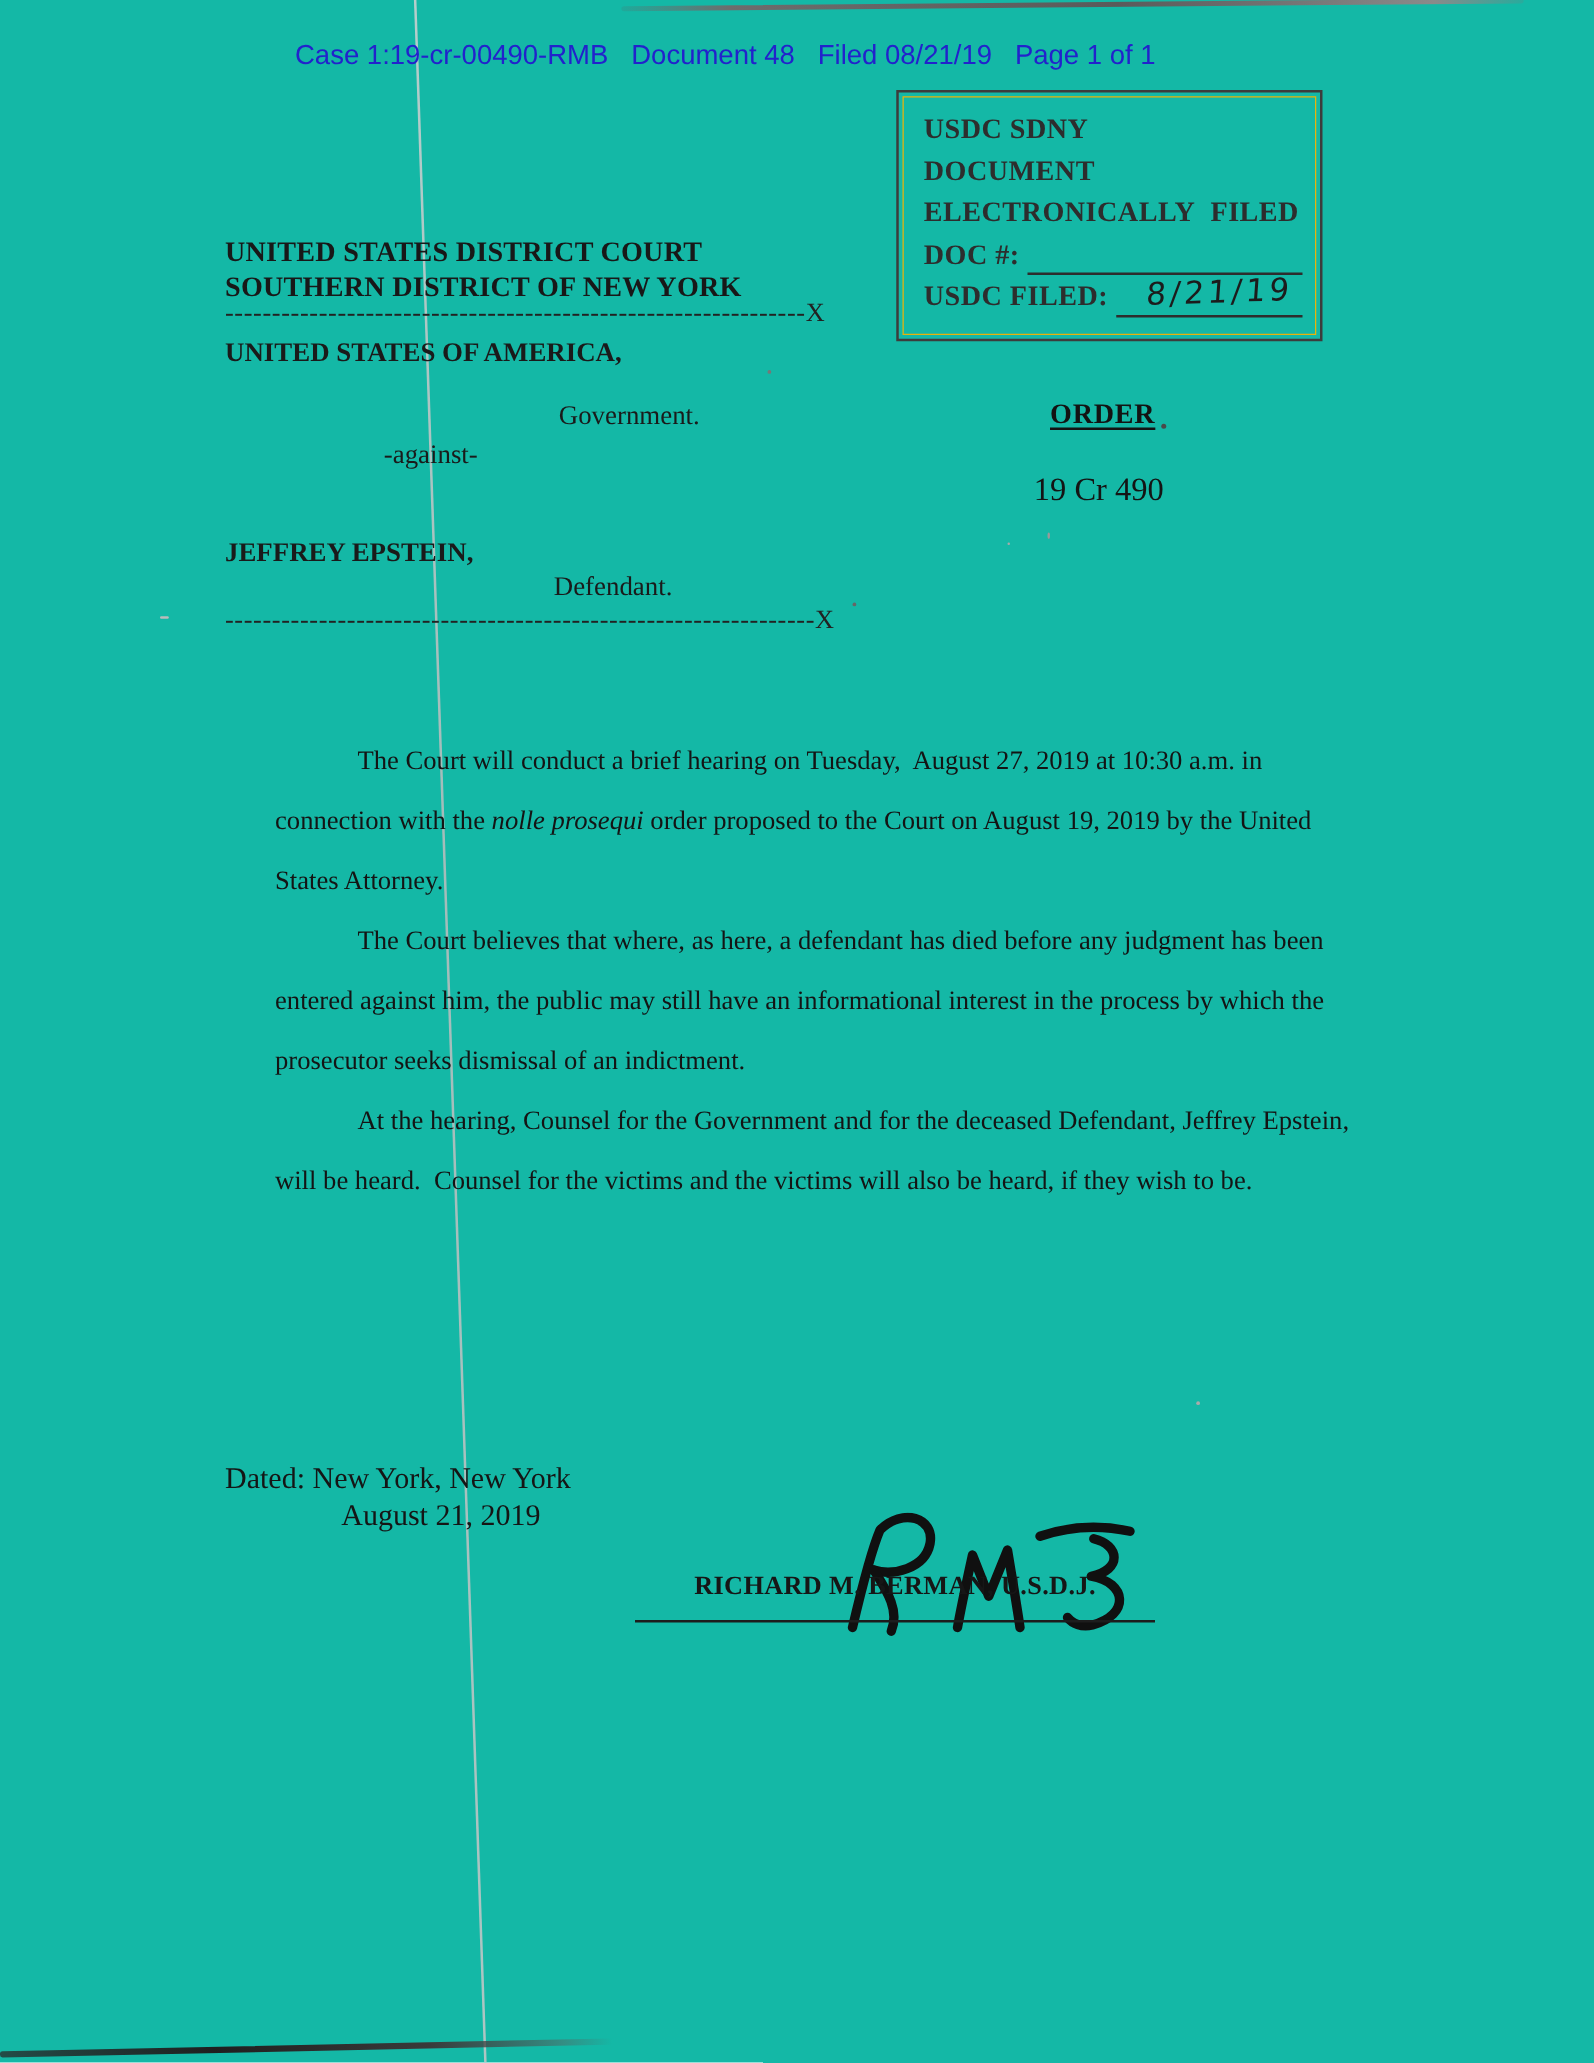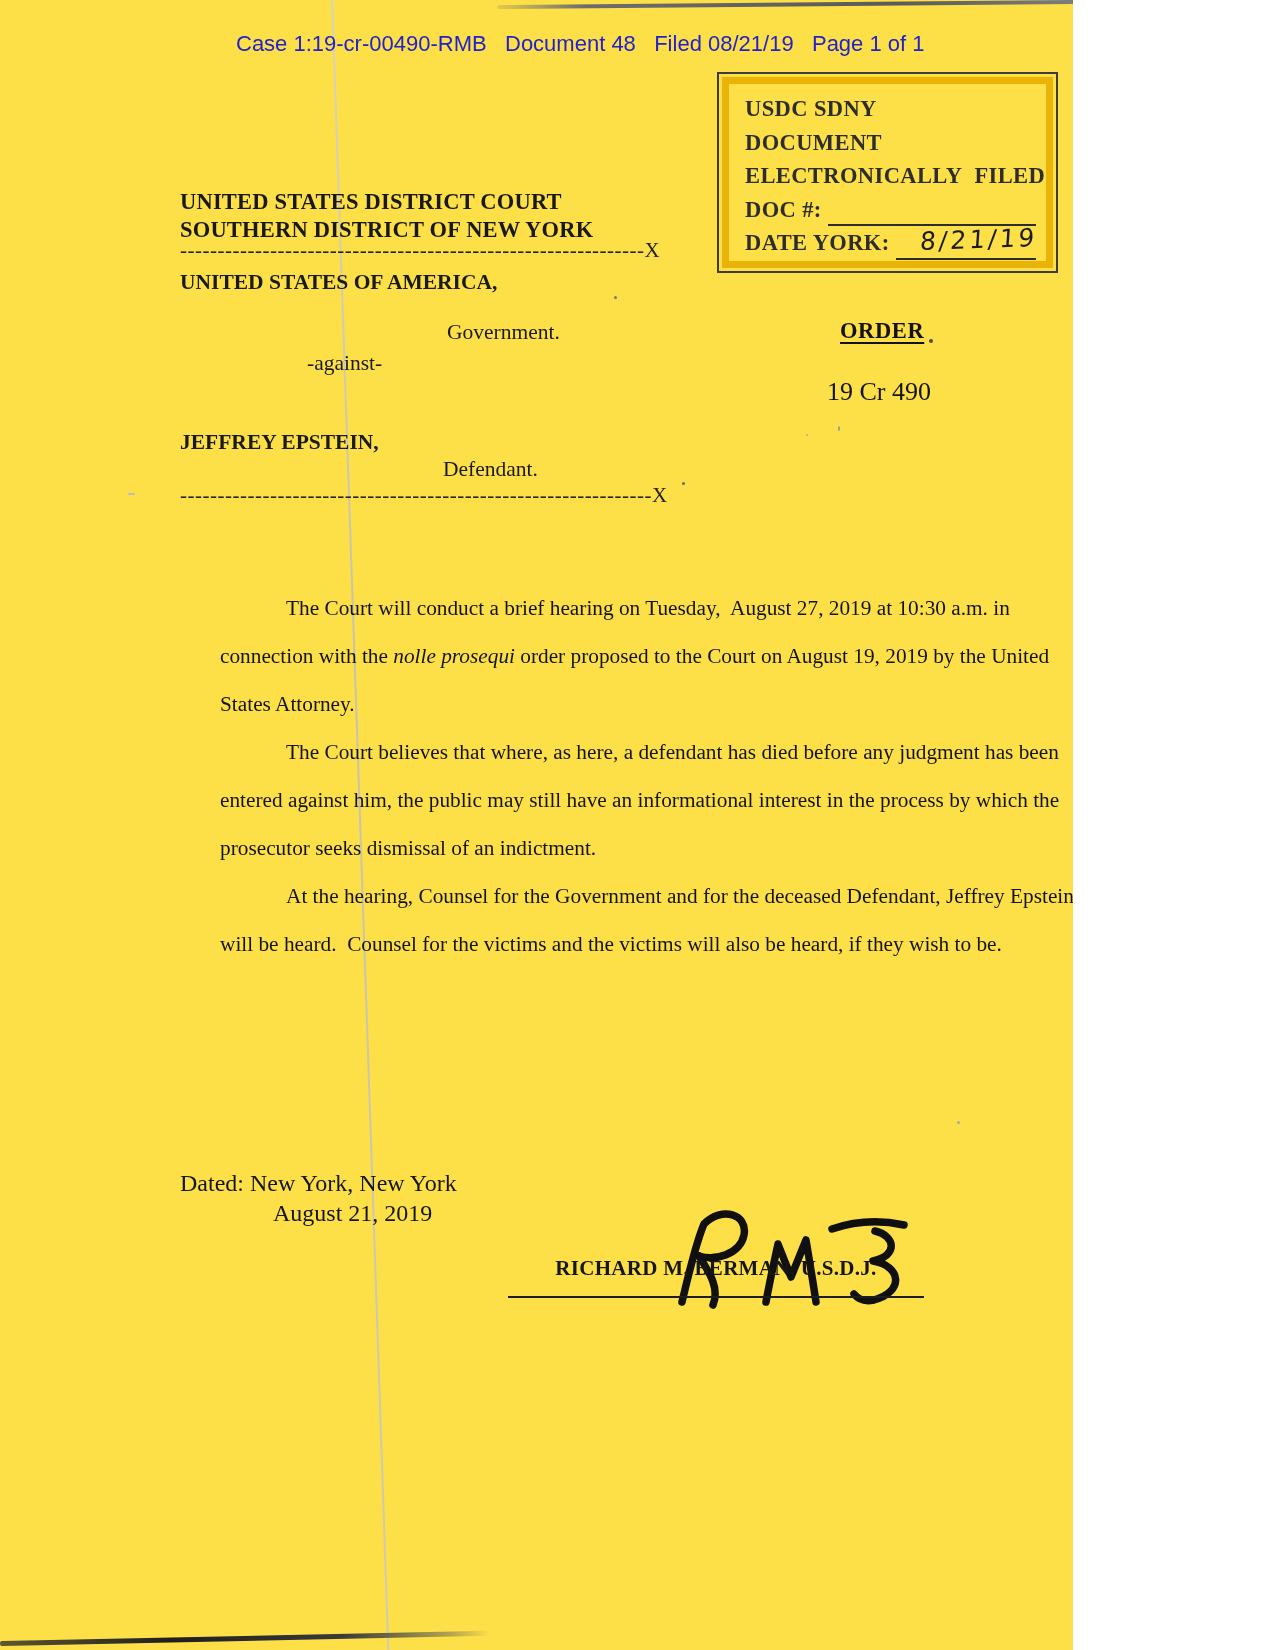--- a/index.html
+++ b/index.html
@@ -1,37 +1,37 @@
 <!DOCTYPE html>
 <html><head>
 <meta charset="utf-8">
 <style>
   html,body{margin:0;padding:0;background:#ffffff;}
-  .page{position:relative;width:1073px;height:1650px;background:#fde047;overflow:hidden;
+  .page{position:relative;width:1275px;height:1650px;background:#14b8a6;overflow:hidden;
         font-family:"Liberation Serif",serif;color:#161616;}
 
   
   .fold-line{position:absolute;left:331px;top:-4px;width:2px;height:1662px;
              background:linear-gradient(#d2d2d2,#bdbdbd 40%,#c8c8c8);
              transform:rotate(-1.95deg);transform-origin:top left;opacity:.85;}
   .streak-top{position:absolute;left:497px;top:5px;width:722px;height:4px;
               background:linear-gradient(90deg,rgba(90,90,90,.15),#6d6d6d 12%,#5a5a5a 55%,#8a8a8a 90%,rgba(120,120,120,.2));
               transform:rotate(-0.5deg);transform-origin:left center;border-radius:2px;}
   .streak-bottom{position:absolute;left:0;top:1641px;width:490px;height:5px;
               background:linear-gradient(90deg,rgba(40,40,40,.75),#1f1f1f 35%,#3a3a3a 70%,rgba(90,90,90,.45) 92%,transparent);
               transform:rotate(-1.2deg);transform-origin:left center;border-radius:2px;}
   .speck{position:absolute;background:#777;border-radius:50%;}
 
   
   .pacer-header{position:absolute;left:236px;top:31px;font-family:"Liberation Sans",sans-serif;
                 font-size:22px;color:#2222cc;white-space:pre;}
 
   
   .stamp{position:absolute;left:717px;top:72px;width:337px;height:197px;border:2px solid #3c3c3c;}
-  .stamp-inner{position:absolute;left:3px;top:3px;right:3px;bottom:3px;border:7px solid #eab308;
+  .stamp-inner{position:absolute;left:3px;top:3px;right:3px;bottom:3px;border:1px solid #eab308;
                padding:8px 10px 0 16px;box-sizing:border-box;
                font-weight:bold;font-size:22.5px;color:#2d2d2d;letter-spacing:.4px;}
   .stamp-row{height:33.5px;line-height:33.5px;white-space:nowrap;display:flex;align-items:flex-end;}
   .stamp-row.plain{display:block;}
   .stamp-fill{flex:1;border-bottom:2px solid #2d2d2d;height:29px;margin-left:6px;position:relative;}
   .handwritten-date{position:absolute;left:24px;top:-6px;font-family:"DejaVu Sans",sans-serif;
                     font-weight:400;font-size:25px;letter-spacing:3px;color:#1c1c1c;
                     transform:rotate(-2deg) skewX(-6deg);}
 
   
@@ -79,21 +79,21 @@
   <div class="stamp">
     <div class="stamp-inner">
       <div class="stamp-row plain">USDC SDNY</div>
       <div class="stamp-row plain">DOCUMENT</div>
       <div class="stamp-row plain">ELECTRONICALLY&nbsp; FILED</div>
       <div class="stamp-row">
         <span>DOC #:</span>
         <span class="stamp-fill"></span>
       </div>
       <div class="stamp-row">
-        <span>DATE YORK:</span>
+        <span>USDC FILED:</span>
         <span class="stamp-fill">
           <span class="handwritten-date">8/21/19</span>
         </span>
       </div>
     </div>
   </div>
 
   <div class="abs court-line" style="top:188px;">UNITED STATES DISTRICT COURT</div>
   <div class="abs court-line" style="top:216px;">SOUTHERN DISTRICT OF NEW YORK</div>
   <div class="abs sep" style="top:238px;">--------------------------------------------------------------X</div>

